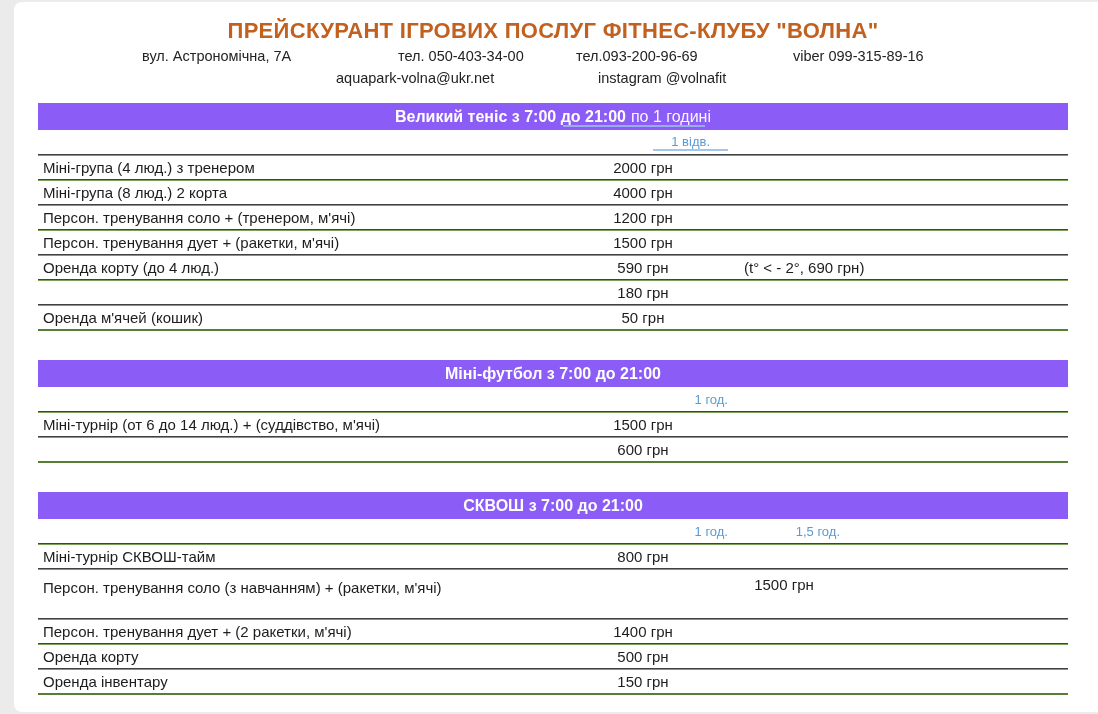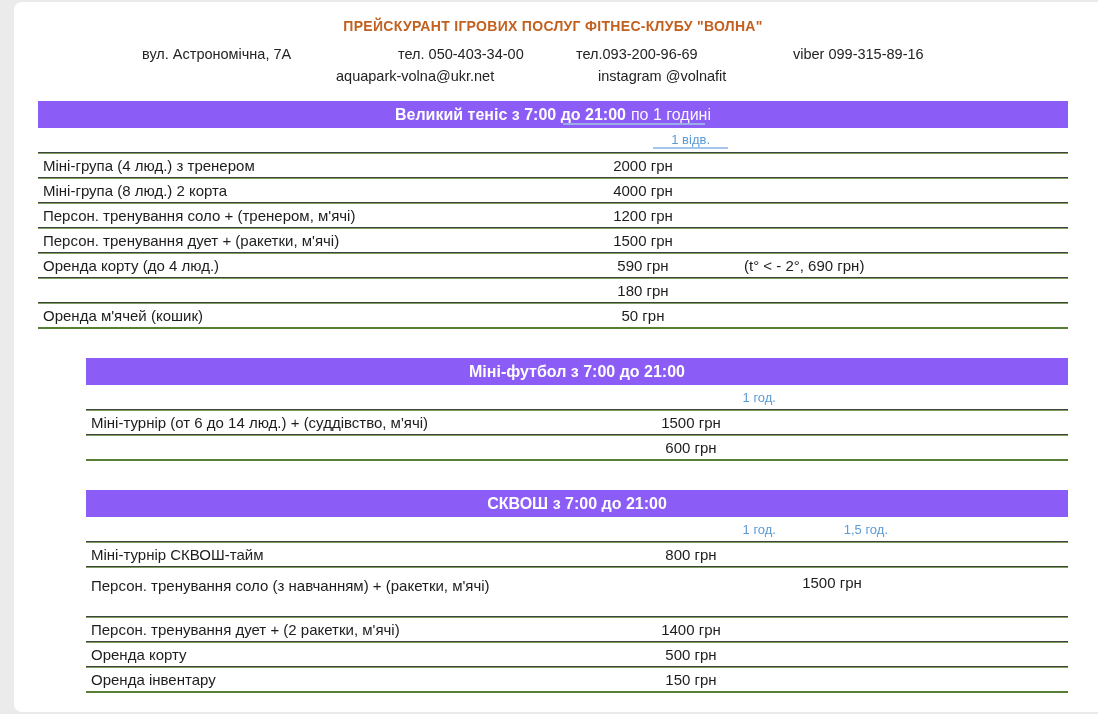--- a/index.html
+++ b/index.html
@@ -10,35 +10,35 @@
     position:relative; overflow:hidden;
   }
   .page {
     position:absolute; left:14px; top:2px; width:1084px; height:710px;
     background:#ffffff; border-radius:8px 0 0 8px;
   }
   .content { position:relative; margin-left:24px; width:1030px; }
 
   .title {
     margin-top:16px; text-align:center;
-    font-size:14px; font-weight:700; letter-spacing:.3px;
+    font-size:22px; font-weight:700; letter-spacing:.3px;
     color:#c2601f; white-space:nowrap;
   }
 
-  .contacts { position:relative; height:48px; margin-top:10px; font-size:14.5px; color:#232323;text-align:right; }
+  .contacts { position:relative; height:48px; margin-top:2px; font-size:14.5px; color:#232323;text-align:right; }
   .contacts span { position:absolute; white-space:nowrap; }
   .c-address   { left:104px; top:2px; }
   .c-phone1    { left:360px; top:2px; }
   .c-phone2    { left:538px; top:2px; }
   .c-viber     { left:755px; top:2px; }
   .c-email     { left:298px; top:24px; }
   .c-instagram { left:560px; top:24px; }
 
   #sections { margin-top:9px; }
-  section + section { margin-top:29px;margin-left:48px; }
+  section + section { margin-top:29px; }
 
   .bar {
     position:relative; height:27px; line-height:27px;
     background:#8b5cf6; color:#ffffff; text-align:center; font-size:16px;
   }
   .bar b { font-weight:700; }
   .bar .hreg { font-weight:400; margin-left:5px; color:rgba(255,255,255,.95); }
   .uart {
     position:absolute; left:525px; bottom:3px; width:142px; height:2px;
     background:#9fc2e6; opacity:.8;

